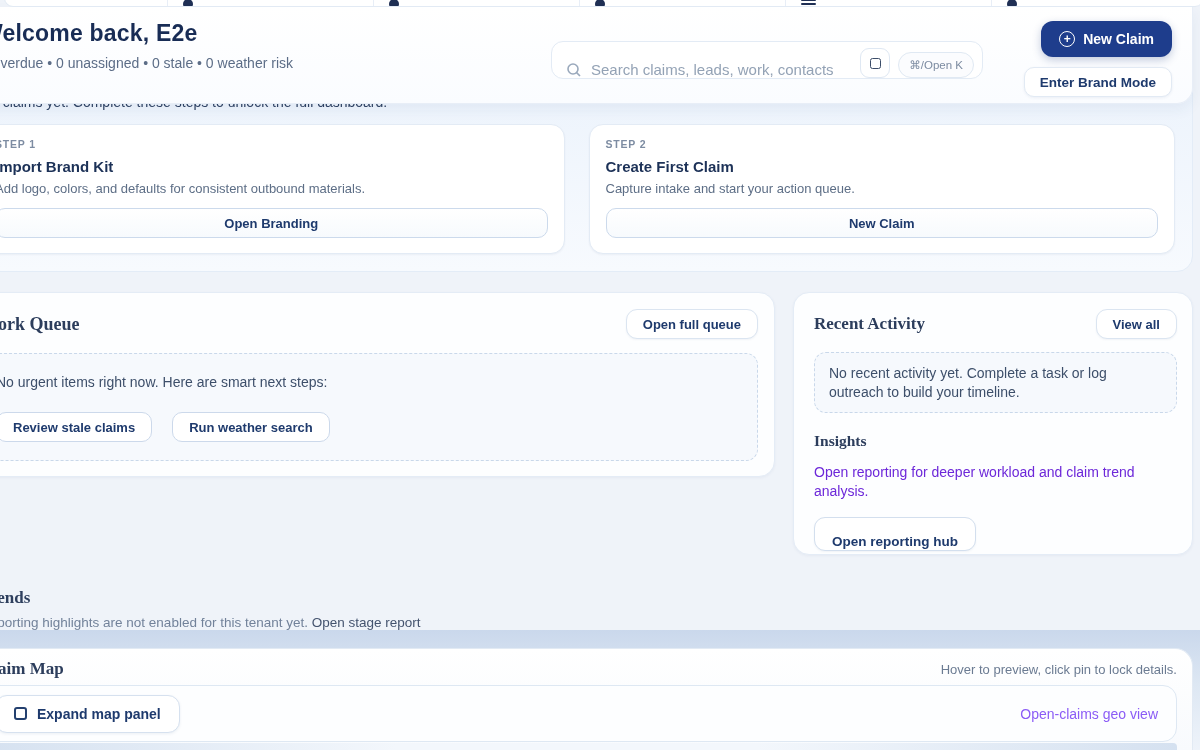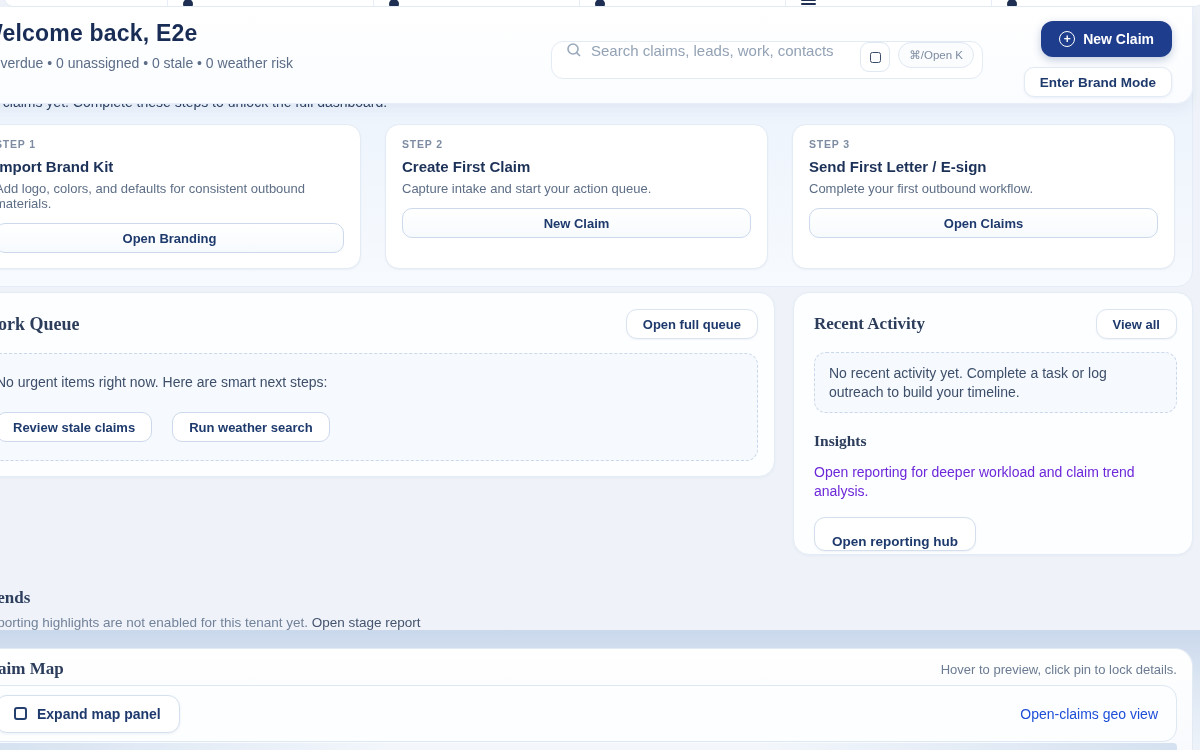--- a/index.html
+++ b/index.html
@@ -18,21 +18,21 @@
   .list-ic span { display:block; height:2.5px; background:#1f2f54; border-radius:1px; }
 
   
   .header { position:absolute; top:7px; left:0; width:1233px; height:97px; z-index:5;
     background:linear-gradient(180deg,#ffffff,#fafcff); border:1px solid #e8eef7; border-top:none;
     border-radius:0 0 16px 16px; box-shadow:0 6px 14px rgba(30,60,120,0.06); }
   .welcome-wrap { position:absolute; left:20px; top:13px; }
   .welcome-title { font-size:23px; font-weight:bold; color:#182c55; letter-spacing:.2px; }
   .welcome-stats { margin-top:8px; font-size:14px; color:#5c6d87; }
   .search-bar { position:absolute; left:590px; top:34px; width:432px; height:38px; background:#fff;
-    border:1px solid #e3ebf5; border-radius:12px; display:flex; align-items:flex-start; padding:0 8px 0 14px; }
+    border:1px solid #e3ebf5; border-radius:12px; display:flex; align-items:flex-end; padding:0 8px 0 14px; }
   .search-bar input { border:none; outline:none; width:250px; font-size:15px; color:#33435f; background:transparent; margin-left:9px; font-family:"Liberation Sans",sans-serif; }
   .search-bar input::placeholder { color:#93a2b5; }
   .sq-btn { margin-left:auto; width:30px; height:30px; border:1px solid #dfe8f3; border-radius:9px; background:#fff;
     display:flex; align-items:center; justify-content:center; }
   .sq-btn i { display:block; width:11px; height:11px; border:1.7px solid #3b4c68; border-radius:2.5px; }
   .kbd-pill { margin-left:8px; border:1px solid #e0e9f3; border-radius:999px; background:#fbfcfe;
     font-size:11.5px; color:#7c8ba1; padding:5px 10px; white-space:nowrap; }
   .hdr-actions { position:absolute; right:20px; top:14px; display:flex; flex-direction:column; align-items:flex-end; gap:10px; }
   .btn-primary { height:36px; border:none; border-radius:12px; background:#1e3d8c; color:#ffffff;
     font-weight:bold; font-size:14px; display:flex; align-items:center; gap:8px; padding:0 18px;
@@ -94,21 +94,21 @@
     border-radius:18px 18px 0 0; padding:10px 15px 0; }
   .map-head { display:flex; justify-content:space-between; align-items:center; }
   .map-title { font-size:17px; margin-left:5px; }
   .map-hint { font-size:13px; color:#6b7b92; }
   .map-toolbar { margin-top:6px; height:57px; background:#fdfeff; border:1px solid #dee8f3; border-radius:14px;
     display:flex; justify-content:space-between; align-items:center; padding:0 18px; }
   .expand-btn { height:38px; border:1px solid #d6e1ef; border-radius:12px; background:#fff; display:flex;
     align-items:center; gap:10px; font-size:14px; font-weight:bold; color:#1e3a6d; padding:0 18px;
     box-shadow:0 1px 3px rgba(30,60,120,.08); cursor:pointer; font-family:"Liberation Sans",sans-serif; }
   .expand-ic { width:13px; height:13px; border:2px solid #24406f; border-radius:3px; }
-  .geo-label { font-size:14px; color:#1d4ed8; }
+  .geo-label { font-size:14px; color:#8b5cf6; }
   .map-body { margin-top:1px; height:30px; border-radius:4px 4px 0 0;
     background:linear-gradient(90deg,#d5e1f0,#f3f7fc 35%,#f3f7fc 65%,#d5e1f0); }
 </style>
 </head>
 <body>
 
 <div class="stage">
   <div class="shift">
 
     <div class="kpi-strip">
@@ -140,26 +140,20 @@
           <div class="step-label">STEP 1</div>
           <div class="step-title">Import Brand Kit</div>
           <div class="step-desc">Add logo, colors, and defaults for consistent outbound materials.</div>
           <button class="step-action">Open Branding</button>
         </div>
         <div class="step-card">
           <div class="step-label">STEP 2</div>
           <div class="step-title">Create First Claim</div>
           <div class="step-desc">Capture intake and start your action queue.</div>
           <button class="step-action">New Claim</button>
-        </div>
-        <div class="step-card">
-          <div class="step-label">STEP 3</div>
-          <div class="step-title">Send First Letter / E-sign</div>
-          <div class="step-desc">Complete your first outbound workflow.</div>
-          <button class="step-action">Open Claims</button>
         </div>
       </div>
     </div>
 
     <div class="header">
       <div class="welcome-wrap">
         <div class="welcome-title">Welcome back, E2e</div>
         <div class="welcome-stats">0 overdue • 0 unassigned • 0 stale • 0 weather risk</div>
       </div>
       <div class="search-bar">

